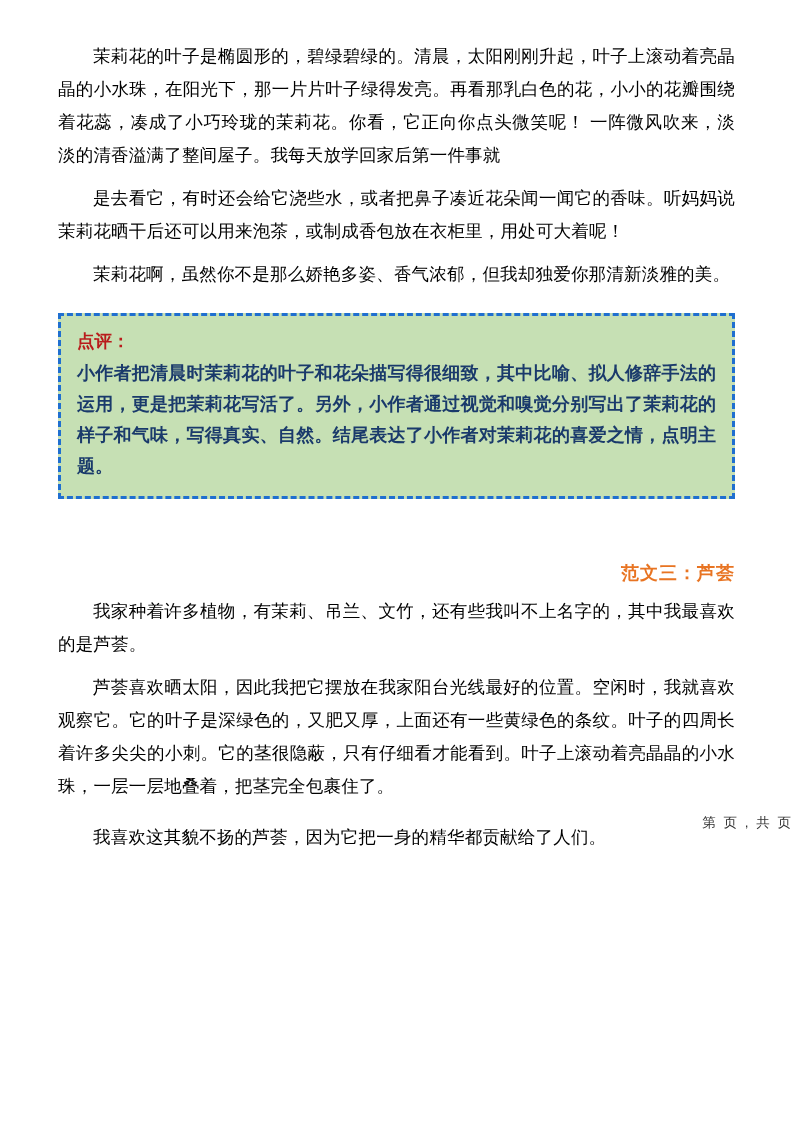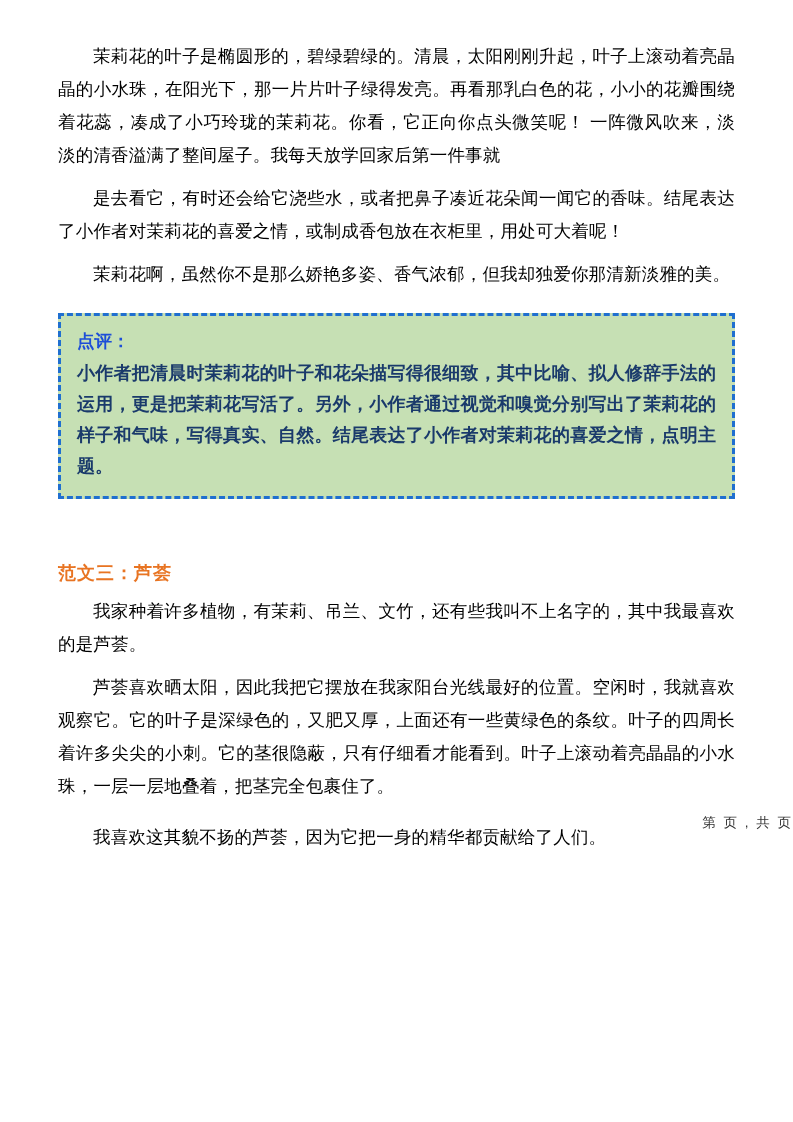--- a/index.html
+++ b/index.html
@@ -33,40 +33,40 @@
 
   
   .comment-box {
     margin-top: 22px;
     border: 3px dashed #1f6fd0;
     background: #c6e0b4;
     padding: 10px 16px 14px 16px;
     box-sizing: border-box;
   }
   .comment-title {
-    color: #1d4ed8;
+    color: #b91c1c;
     font-weight: bold;
     font-size: 17.5px;
     line-height: 30px;
     margin: 0 0 2px 0;
     font-family: "Liberation Sans", "DejaVu Sans", sans-serif;
   }
   .comment-body {
     font-size: 18px;
     line-height: 31px;
     color: #1a3a6b;
     text-align: justify;
     text-justify: inter-ideograph;
     text-indent: 0;
     font-family: "Liberation Sans", "DejaVu Sans", sans-serif;
     font-weight: bold;
   }
 
   .section-heading {
-    text-align: left;
+    text-align: right;
     color: #e87422;
     font-size: 18px;
     font-weight: bold;
     margin: 62px 0 10px 0;
     font-family: "Liberation Sans", "DejaVu Sans", sans-serif;
     letter-spacing: 1px;
   }
   .footer {
     position: absolute;
     left: 0;
@@ -79,21 +79,21 @@
     font-family: "Liberation Sans", "DejaVu Sans", sans-serif;
   }
 </style>
 </head>
 <body>
 
 <div class="page">
 
   <p class="para">茉莉花的叶子是椭圆形的，碧绿碧绿的。清晨，太阳刚刚升起，叶子上滚动着亮晶晶的小水珠，在阳光下，那一片片叶子绿得发亮。再看那乳白色的花，小小的花瓣围绕着花蕊，凑成了小巧玲珑的茉莉花。你看，它正向你点头微笑呢！ 一阵微风吹来，淡淡的清香溢满了整间屋子。我每天放学回家后第一件事就</p>
   <div class="spacer-sm"></div>
-  <p class="para">是去看它，有时还会给它浇些水，或者把鼻子凑近花朵闻一闻它的香味。结尾表达了小作者对茉莉花的喜爱之情，或制成香包放在衣柜里，用处可大着呢！</p>
+  <p class="para">是去看它，有时还会给它浇些水，或者把鼻子凑近花朵闻一闻它的香味。听妈妈说茉莉花晒干后还可以用来泡茶，或制成香包放在衣柜里，用处可大着呢！</p>
   <div class="spacer-sm"></div>
   <p class="para">茉莉花啊，虽然你不是那么娇艳多姿、香气浓郁，但我却独爱你那清新淡雅的美。</p>
 
   <div class="comment-box">
     <div class="comment-title">点评：</div>
     <div class="comment-body">小作者把清晨时茉莉花的叶子和花朵描写得很细致，其中比喻、拟人修辞手法的运用，更是把茉莉花写活了。另外，小作者通过视觉和嗅觉分别写出了茉莉花的样子和气味，写得真实、自然。结尾表达了小作者对茉莉花的喜爱之情，点明主题。</div>
   </div>
 
   <div class="section-heading">范文三：芦荟</div>
 

